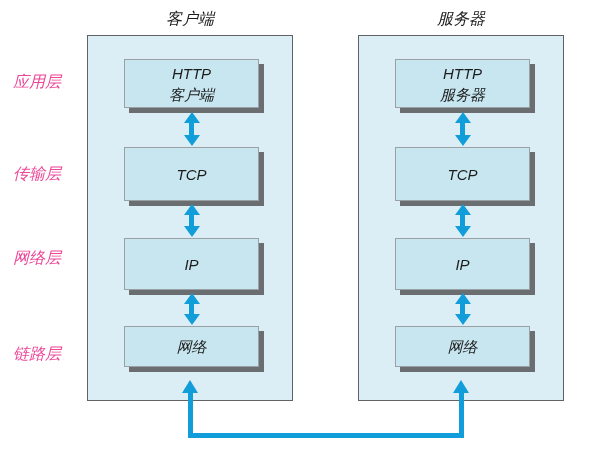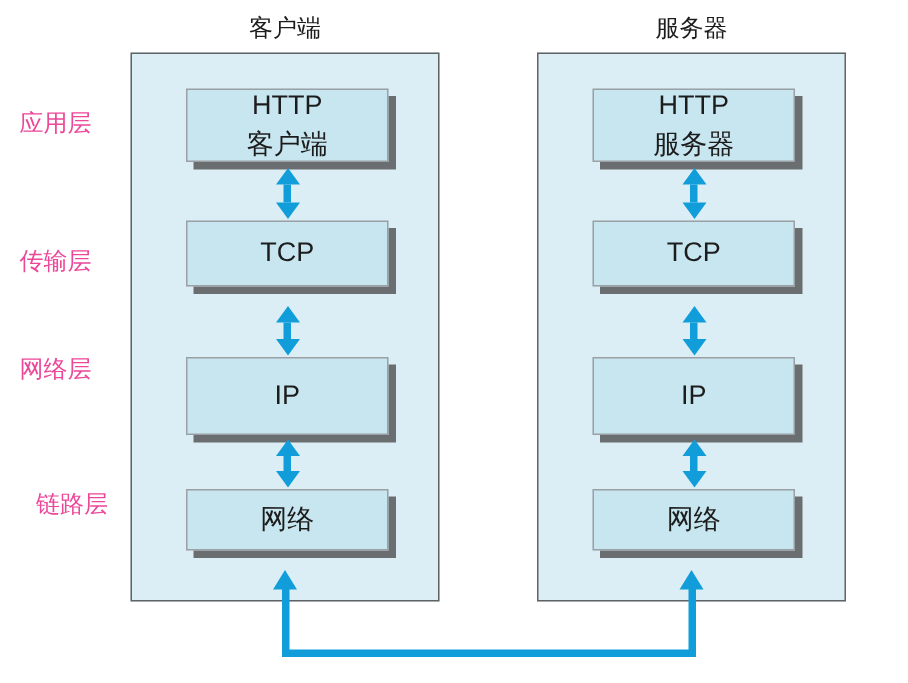--- a/index.html
+++ b/index.html
@@ -1,46 +1,47 @@
 <!DOCTYPE html>
 <html><head>
 <meta charset="utf-8">
 <style>
   html,body{margin:0;padding:0;background:#fff;}
   .stage{
     position:relative;width:605px;height:455px;background:#ffffff;
     font-family:"Liberation Sans","DejaVu Sans",sans-serif;color:#1c1c1c;
     overflow:hidden;
+    font-style:italic;
   }
   .ptitle{
     position:absolute;top:9px;width:206px;text-align:center;
     font-size:16px;color:#1c1c1c;
   }
   .ptitle.left{left:87px;}
   .ptitle.right{left:358px;}
   .panel{
     position:absolute;top:35px;width:206px;height:366px;
     background:#dceef5;border:1px solid #5f6366;box-sizing:border-box;
   }
   .panel.left{left:87px;}
   .panel.right{left:358px;}
   .layer-label{
     position:absolute;left:13px;font-size:16px;color:#ec4899;white-space:nowrap;
   }
-  .ll0{top:72px;} .ll1{top:164px;} .ll2{top:236px;} .ll3{top:326px;margin-left:11px;}
+  .ll0{top:72px;} .ll1{top:164px;} .ll2{top:248px;} .ll3{top:344px;}
   .pbox{
     position:absolute;left:36px;width:135px;box-sizing:border-box;
     background:#c7e6f0;border:1px solid #9aa0a4;
     box-shadow:5px 5px 0 #6a6e71;
     display:flex;align-items:center;justify-content:center;
-    text-align:center;font-size:18px;line-height:1.4;color:#1c1c1c;
+    text-align:center;font-size:15px;line-height:1.4;color:#1c1c1c;
     white-space:pre-line;
   }
   .b0{top:23px;height:49px;}
-  .b1{top:111px;height:44px;}
+  .b1{top:111px;height:54px;}
   .b2{top:202px;height:52px;}
   .b3{top:290px;height:41px;}
   .varrow{
     position:absolute;left:95px;width:17px;
     display:flex;flex-direction:column;align-items:center;
   }
   .a0{top:76px;height:34px;}
   .a1{top:168px;height:33px;}
   .a2{top:257px;height:32px;}
   .tri-up{width:0;height:0;border-left:8px solid transparent;border-right:8px solid transparent;border-bottom:11px solid #119dd9;}

